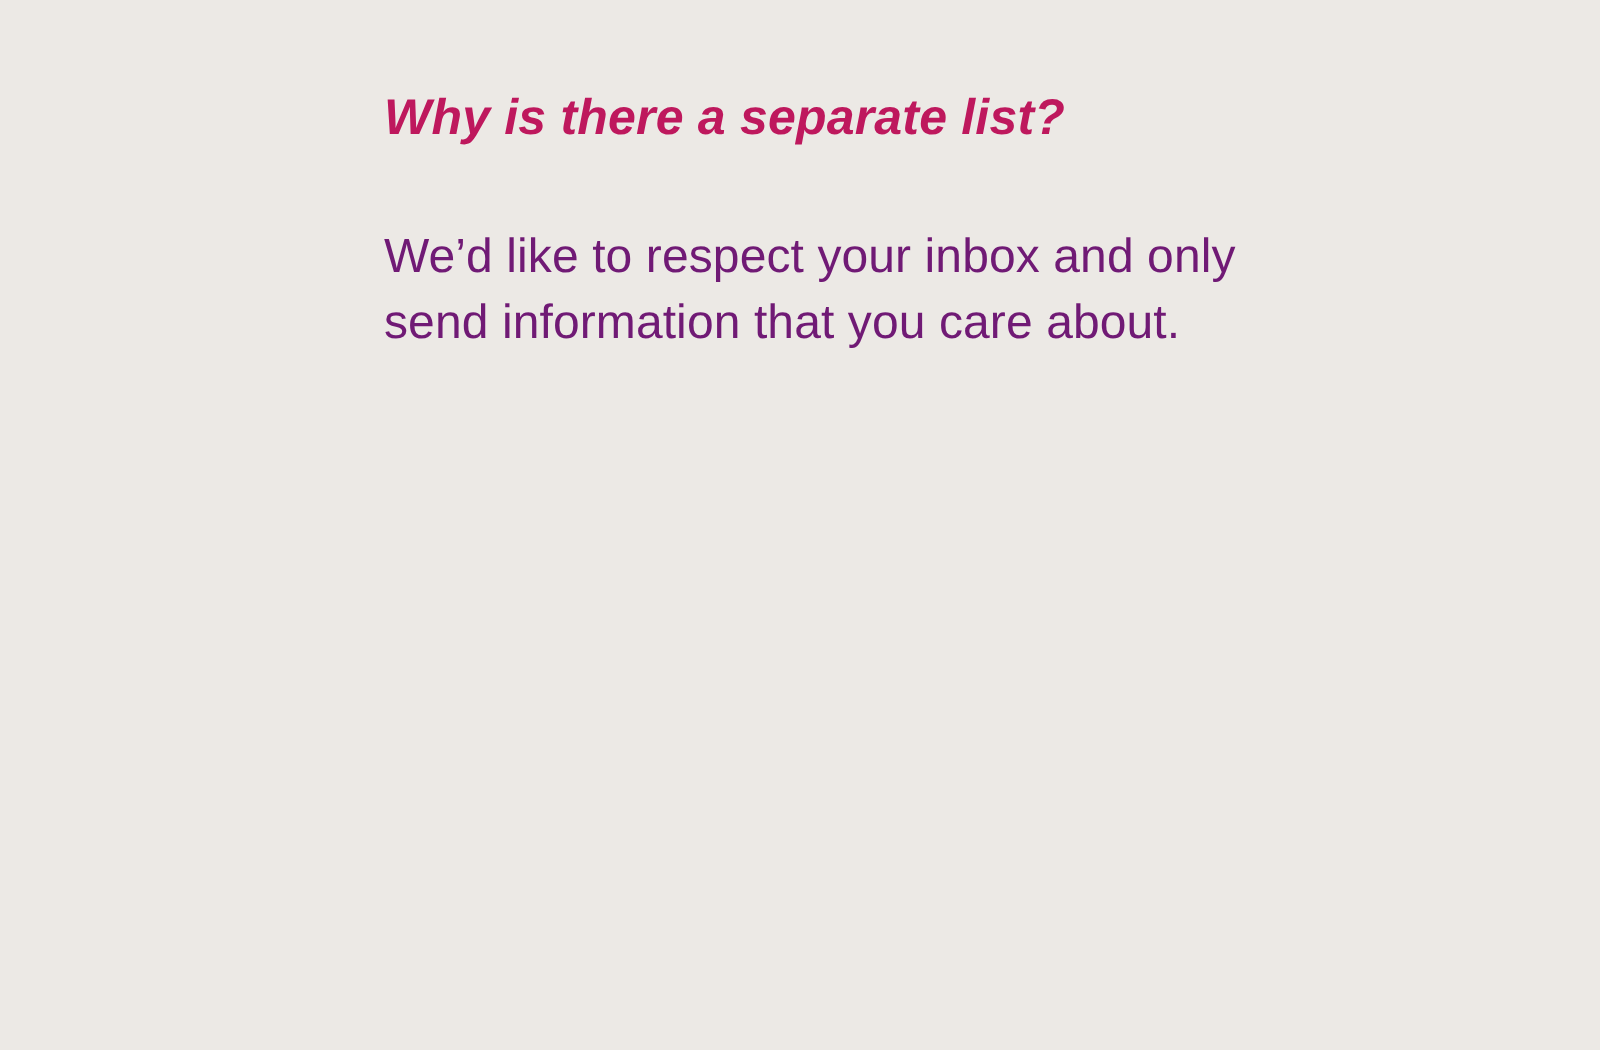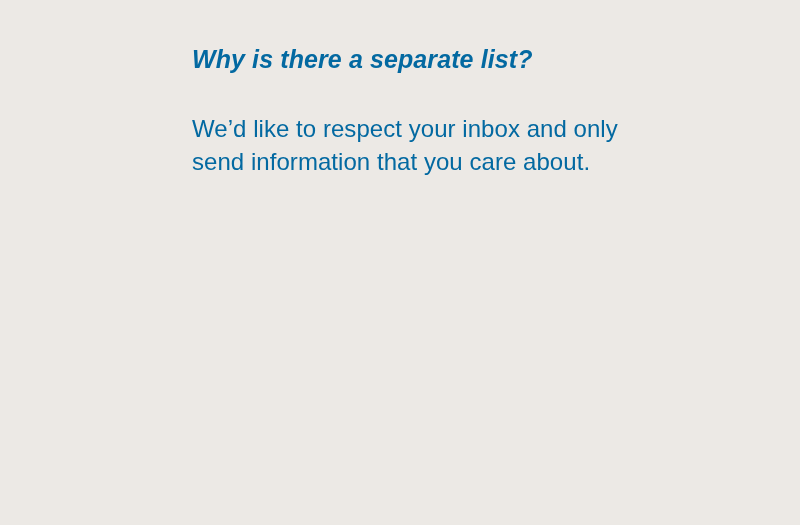--- a/index.html
+++ b/index.html
@@ -19,30 +19,30 @@
     height: 525px;
     box-sizing: border-box;
   }
   .content {
     position: absolute;
     left: 192px;
     top: 42px;
     width: 430px;
   }
   .heading {
-    color: #0369a1;
+    color: #be185d;
     font-style: italic;
     font-weight: bold;
     font-size: 25px;
     line-height: 34px;
     letter-spacing: 0.1px;
     margin: 0 0 36px 0;
   }
   .paragraph {
-    color: #0369a1;
+    color: #701a75;
     font-size: 24px;
     line-height: 33px;
     letter-spacing: 0.05px;
     margin: 0;
   }
   .paragraph + .paragraph {
     margin-top: 52px;
   }
 </style>
 </head>

